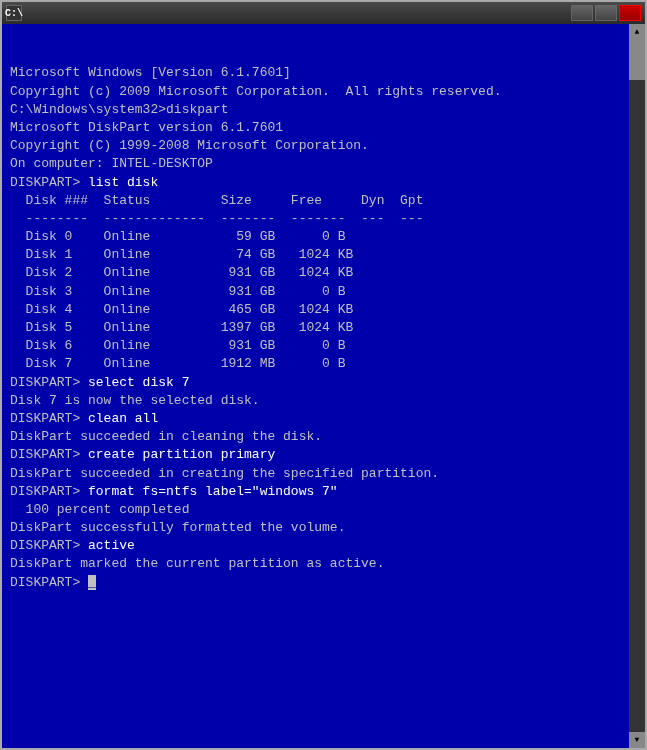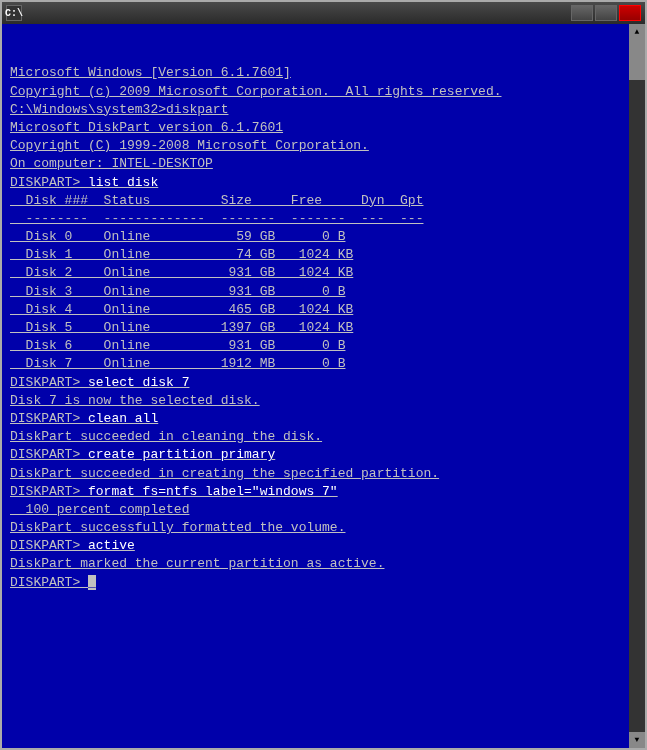--- a/index.html
+++ b/index.html
@@ -122,21 +122,21 @@
 
     .sb-thumb {
       position: absolute;
       top: 0;
       left: 0;
       right: 0;
       height: 40px;
       background: #888;
     }
 
-    .line { display: block; text-decoration: underline; }
+    .line { display: block; }
 
     .console-content {
       padding-right: 18px;
     }
   </style>
 </head>
 <body>
 
 <div class="window">
   <div class="titlebar">

